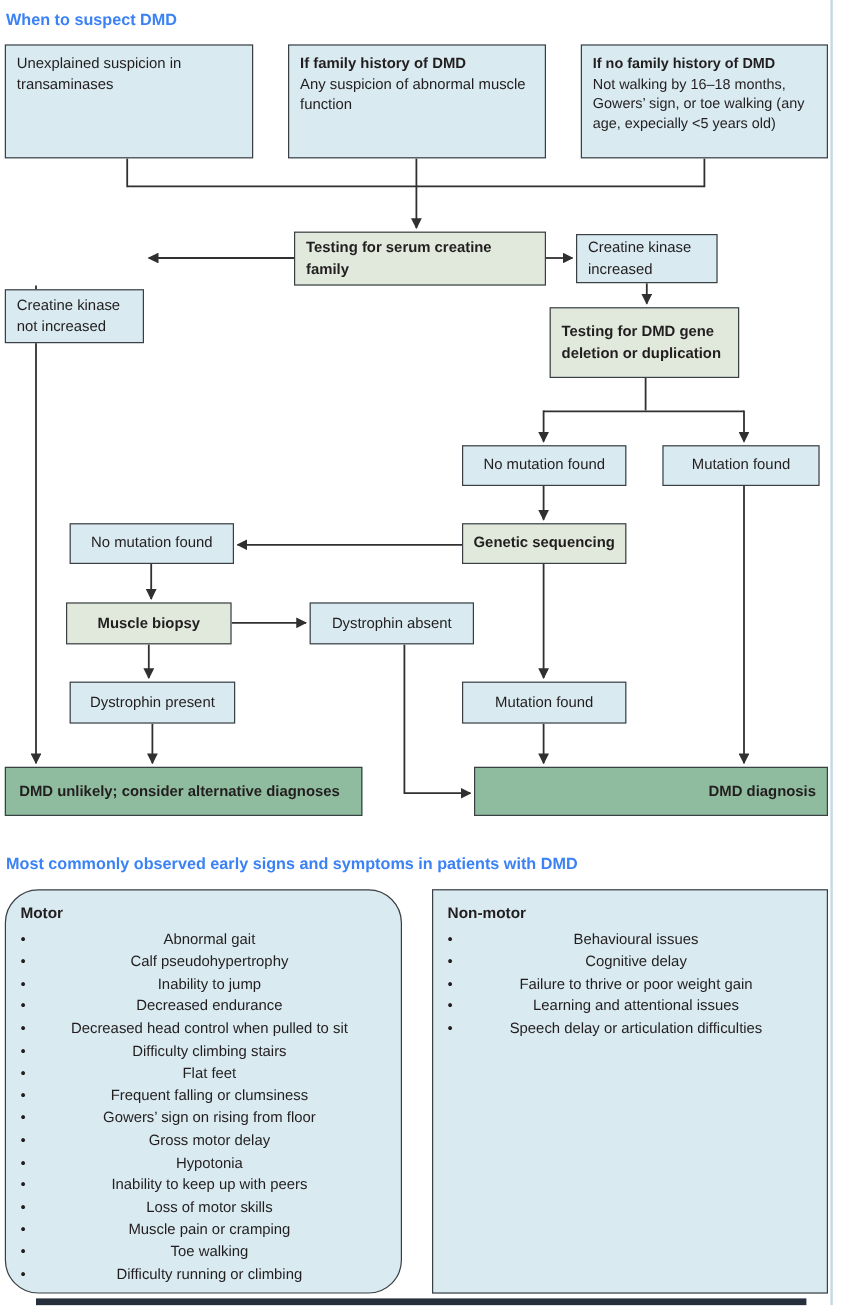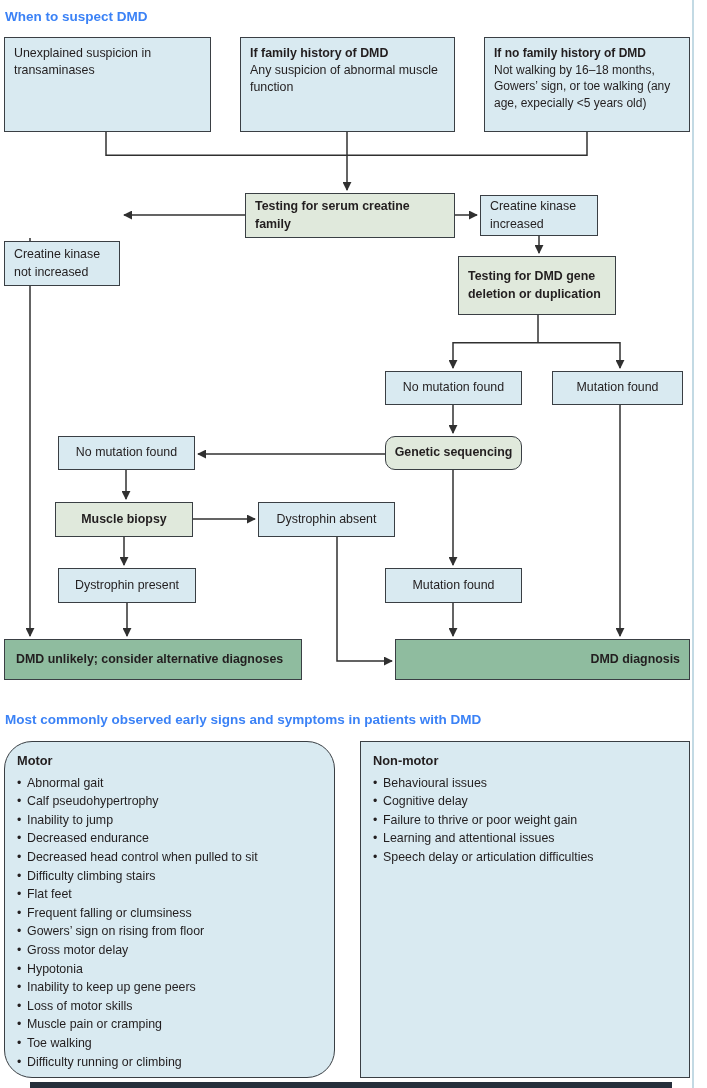--- a/index.html
+++ b/index.html
@@ -20,33 +20,33 @@
   .bold{font-weight:700;}
   .n-transaminases{left:4px;top:37px;width:207px;height:95px;}
   .n-family{left:240px;top:37px;width:215px;height:95px;}
   .n-nofamily{left:484px;top:37px;width:206px;height:95px;font-size:12px;}
   .n-ck-not{left:4px;top:193px;width:116px;height:45px;margin-top:48px;}
   .n-test-ck{left:245px;top:193px;width:210px;height:45px;}
   .n-ck-inc{left:480px;top:195px;width:118px;height:41px;padding:4px 9px;}
   .n-test-gene{left:458px;top:256px;width:158px;height:59px;}
   .n-nomut-r{left:385px;top:371px;width:137px;height:34px;}
   .n-mut-r{left:552px;top:371px;width:131px;height:34px;}
-  .n-genseq{left:385px;top:436px;width:137px;height:34px;border-radius:10px;}
+  .n-genseq{left:385px;top:436px;width:137px;height:34px;}
   .n-nomut-l{left:58px;top:436px;width:137px;height:34px;}
   .n-biopsy{left:55px;top:502px;width:138px;height:35px;}
   .n-dysabs{left:258px;top:502px;width:137px;height:35px;}
   .n-dyspres{left:58px;top:568px;width:138px;height:35px;}
   .n-mut-l{left:385px;top:568px;width:137px;height:35px;}
   .n-unlikely{left:4px;top:639px;width:298px;height:41px;padding-left:11px;}
   .n-diag{left:395px;top:639px;width:295px;height:41px;padding-left:13px;align-items:flex-end;}
   .n-motor{left:4px;top:741px;width:331px;height:337px;padding:10px 12px;border-radius:28px;}
   .n-nonmotor{left:360px;top:741px;width:330px;height:337px;padding:10px 12px;}
   .sym-title{font-weight:700;font-size:12.8px;margin-bottom:4px;}
   ul.sym{list-style:none;margin:0;padding:0;font-size:12.4px;}
-  ul.sym li{position:relative;padding-left:10px;line-height:18.6px;}
+  ul.sym li{position:relative;padding-left:10px;line-height:18.6px;text-align:center;}
   ul.sym li::before{content:"•";position:absolute;left:0;top:0;}
   #right-rule{position:absolute;left:692px;top:0;width:2px;height:1088px;background:#c3dae4;}
   #bottom-bar{position:absolute;left:30px;top:1082px;width:642px;height:6px;background:#262f3b;}
 </style>
 </head>
 <body>
 
 <div id="stage">
 
   <svg class="connectors" viewBox="0 0 707 1088" fill="none" stroke="#303030" stroke-width="1.5">
@@ -160,21 +160,21 @@
         <li>Calf pseudohypertrophy</li>
         <li>Inability to jump</li>
         <li>Decreased endurance</li>
         <li>Decreased head control when pulled to sit</li>
         <li>Difficulty climbing stairs</li>
         <li>Flat feet</li>
         <li>Frequent falling or clumsiness</li>
         <li>Gowers’ sign on rising from floor</li>
         <li>Gross motor delay</li>
         <li>Hypotonia</li>
-        <li>Inability to keep up gene peers</li>
+        <li>Inability to keep up with peers</li>
         <li>Loss of motor skills</li>
         <li>Muscle pain or cramping</li>
         <li>Toe walking</li>
         <li>Difficulty running or climbing</li>
       </ul>
   </div>
 
   <div class="node blue n-nonmotor">
     <div class="sym-title">Non-motor</div>
     <ul class="sym">

